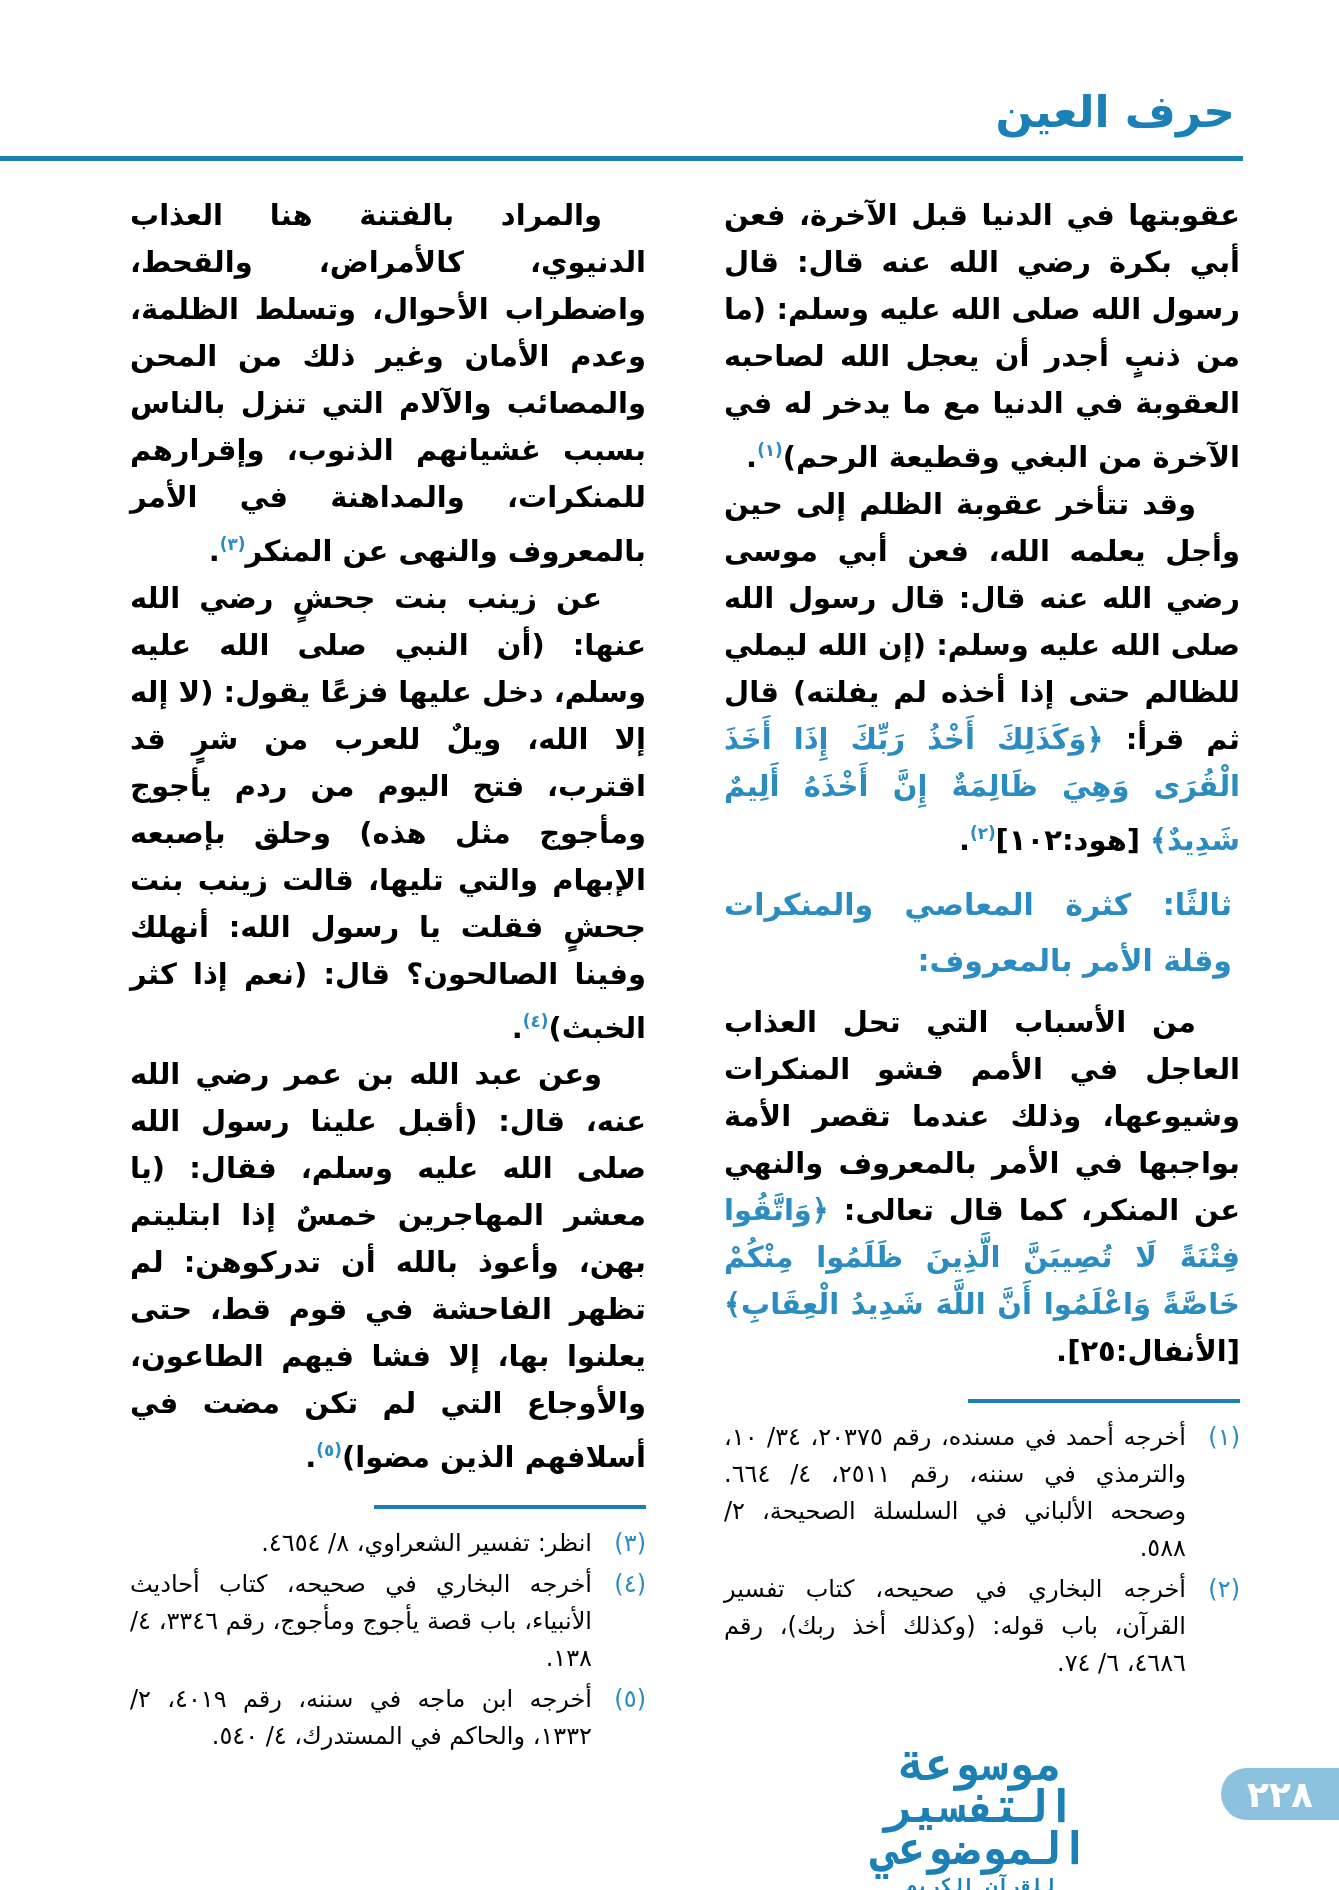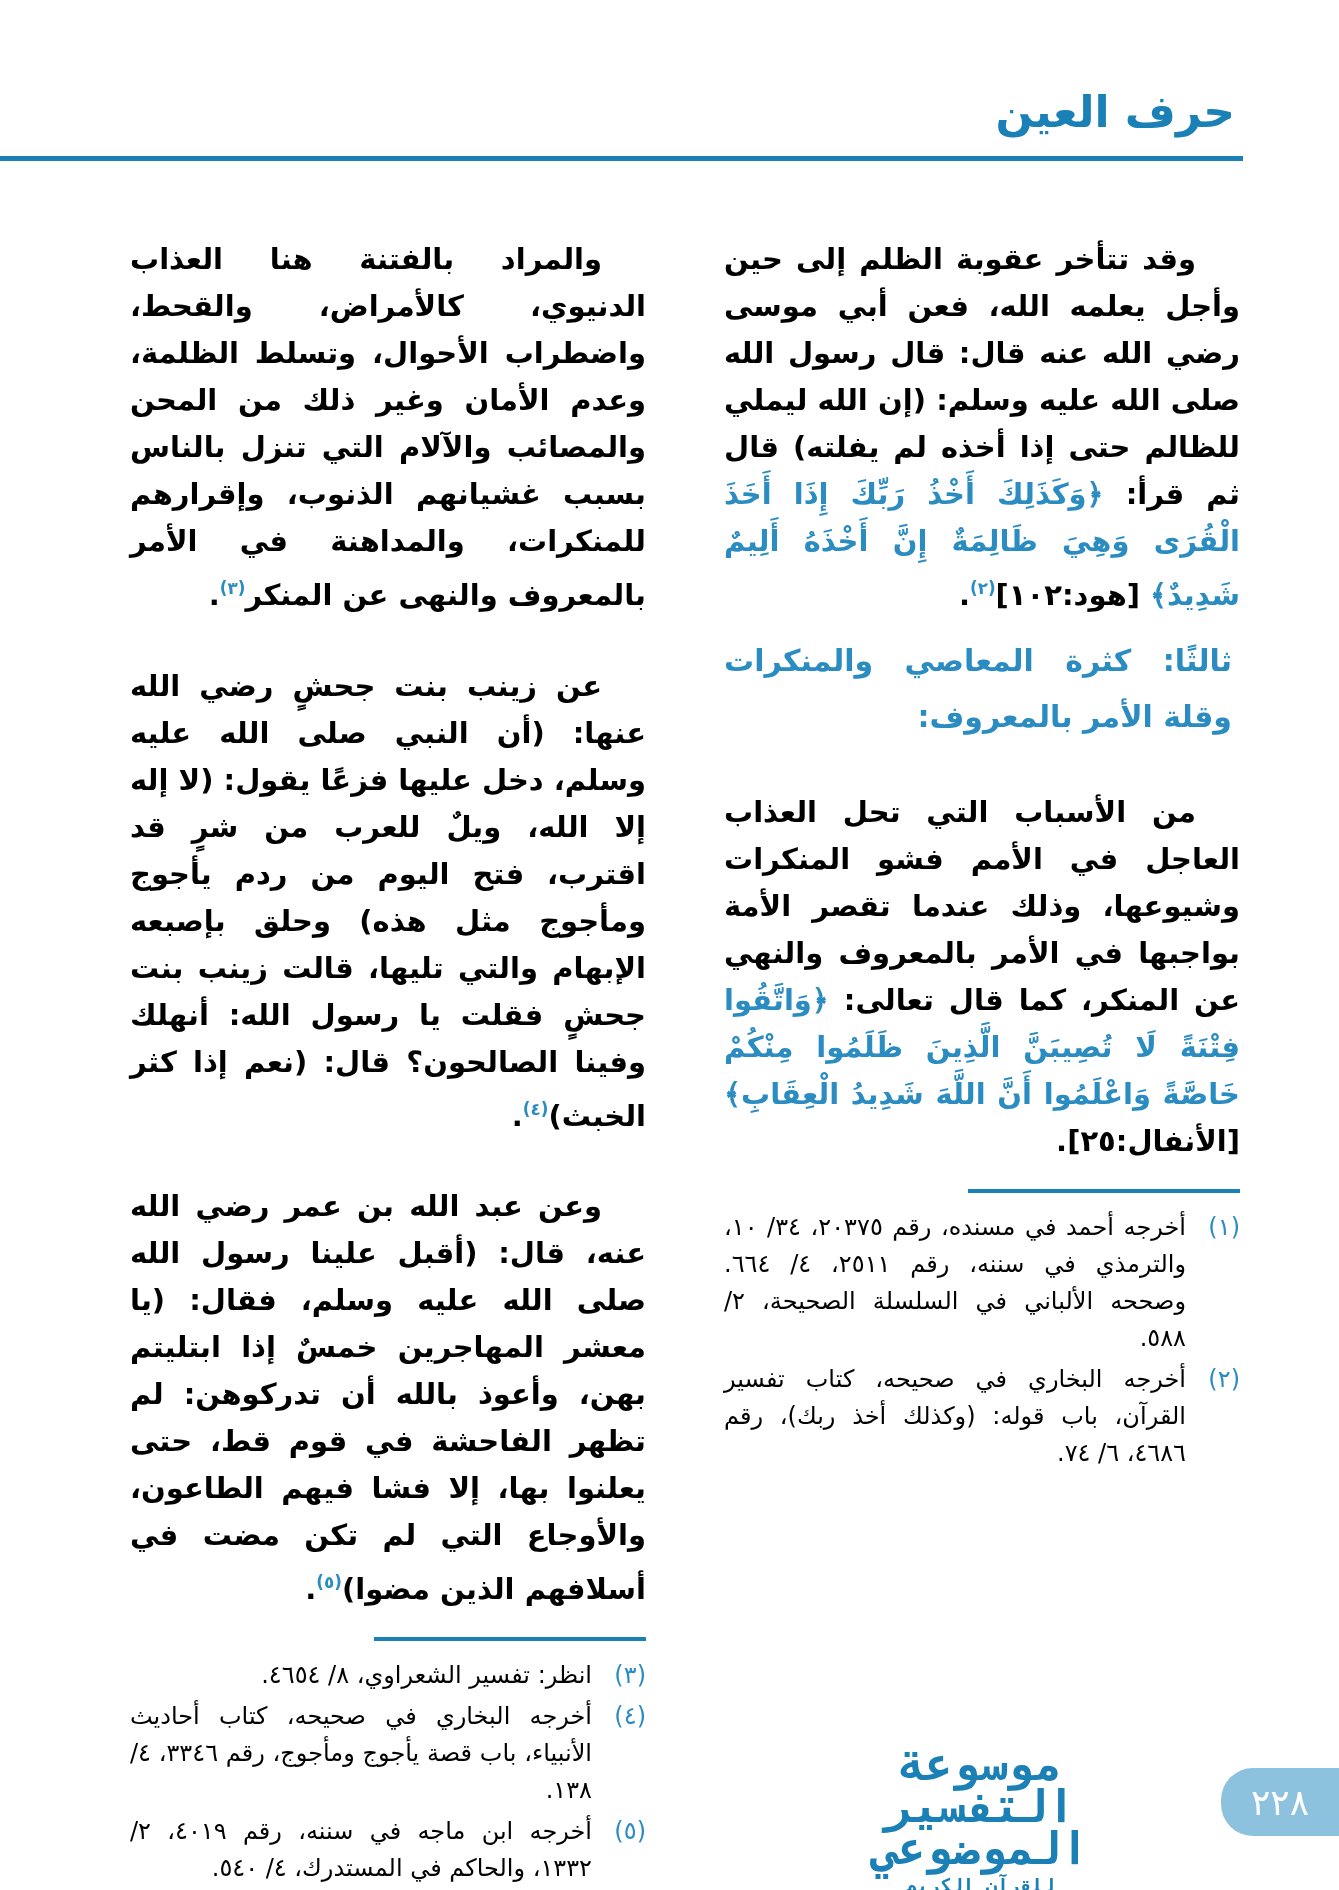--- a/index.html
+++ b/index.html
@@ -38,21 +38,21 @@
     position:absolute;top:192px;right:99px;left:130px;
     display:flex;gap:78px;align-items:flex-start;
   }
   .col{flex:1;min-width:0;}
   .para{
     margin:0;
     font-size:29px;line-height:47px;
     text-align:justify;
     font-weight:bold;
   }
-  .indent{text-indent:44px;margin-top:44px;}
+  .indent{text-indent:44px;}
   .hq{font-weight:bold;}
   .q{color:var(--accent2);font-weight:bold;}
   .ref{
     color:var(--accent2);
     font-size:0.58em;
     vertical-align:super;
     font-weight:bold;
   }
   .col-heading{
     margin:14px 8px 10px 0;
@@ -88,39 +88,40 @@
   .logo-l1{
     font-size:45px;font-weight:bold;line-height:42px;
     letter-spacing:-1px;
     font-family:Liberation Mono, monospace;
   }
   .logo-l2{
     font-size:19px;font-weight:bold;line-height:26px;font-family:Liberation Mono, monospace;
   }
   .page-badge{
     position:absolute;top:1768px;right:0;
-    width:118px;height:68px;
+    width:118px;height:52px;
     background:var(--badge-bg);
     color:var(--badge-fg);
     border-radius:32px 0 0 32px;
     display:flex;align-items:center;justify-content:center;
-    font-size:36px;font-weight:normal;
+    font-size:36px;font-weight:bold;
   }
 </style>
 </head>
 <body>
 
 <div class="page">
 
   <div class="section-title">حرف العين</div>
   <div class="header-rule"></div>
 
   <div class="columns">
 
     <div class="col">
+      <p class="para"><span>عقوبتها في الدنيا قبل الآخرة، فعن أبي بكرة رضي الله عنه قال: قال رسول الله صلى الله عليه وسلم: </span><span class="hq">(ما من ذنبٍ أجدر أن يعجل الله لصاحبه العقوبة في الدنيا مع ما يدخر له في الآخرة من البغي وقطيعة الرحم)</span><span class="ref">(١)</span><span>.</span></p>
       <p class="para indent"><span>وقد تتأخر عقوبة الظلم إلى حين وأجل يعلمه الله، فعن أبي موسى رضي الله عنه قال: قال رسول الله صلى الله عليه وسلم: </span><span class="hq">(إن الله ليملي للظالم حتى إذا أخذه لم يفلته)</span><span class="hq"> قال ثم قرأ: </span><span class="q">﴿وَكَذَلِكَ أَخْذُ رَبِّكَ إِذَا أَخَذَ الْقُرَى وَهِيَ ظَالِمَةٌ إِنَّ أَخْذَهُ أَلِيمٌ شَدِيدٌ﴾</span><span> [هود:١٠٢]</span><span class="ref">(٢)</span><span>.</span></p>
       <div class="col-heading">ثالثًا: كثرة المعاصي والمنكرات وقلة الأمر بالمعروف:</div>
       <p class="para indent"><span>من الأسباب التي تحل العذاب العاجل في الأمم فشو المنكرات وشيوعها، وذلك عندما تقصر الأمة بواجبها في الأمر بالمعروف والنهي عن المنكر، كما قال تعالى: </span><span class="q">﴿وَاتَّقُوا فِتْنَةً لَا تُصِيبَنَّ الَّذِينَ ظَلَمُوا مِنْكُمْ خَاصَّةً وَاعْلَمُوا أَنَّ اللَّهَ شَدِيدُ الْعِقَابِ﴾</span><span> [الأنفال:٢٥].</span></p>
 
       <div class="fn-sep"></div>
       <div class="footnote">
         <span class="fn-marker">(١)</span>
         <span class="fn-text">أخرجه أحمد في مسنده، رقم ٢٠٣٧٥، ٣٤/ ١٠، والترمذي في سننه، رقم ٢٥١١، ٤/ ٦٦٤. وصححه الألباني في السلسلة الصحيحة، ٢/ ٥٨٨.</span>
       </div>
       <div class="footnote">

